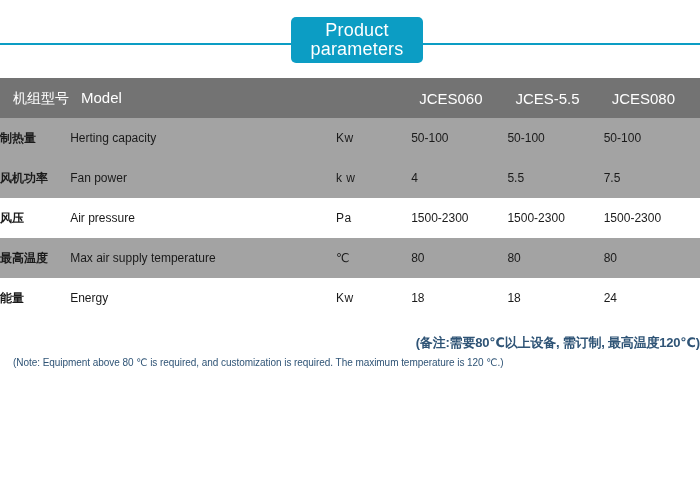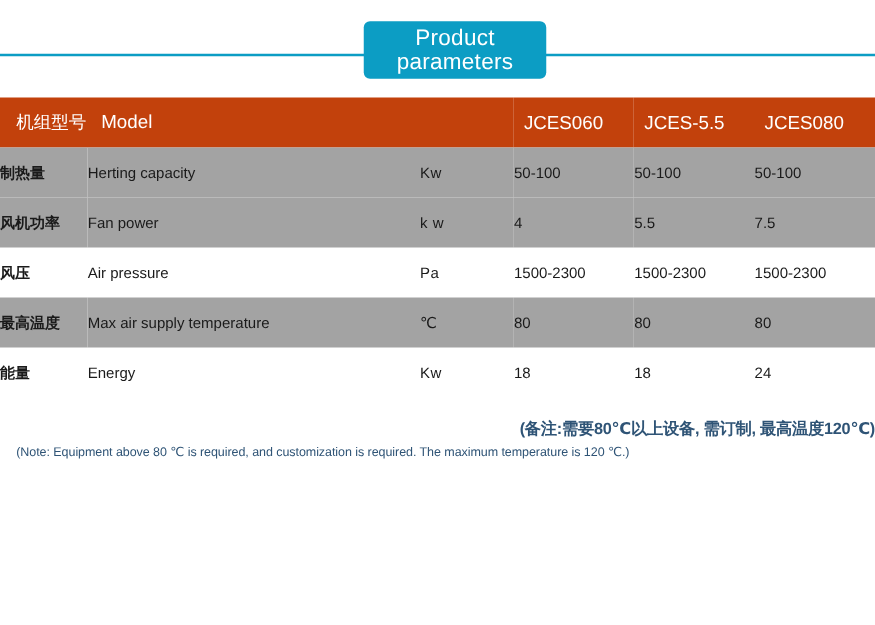--- a/index.html
+++ b/index.html
@@ -25,21 +25,21 @@
     left: 0;
     right: 0;
     top: 43px;
     height: 2px;
     background: #0c9dc4;
   }
   .banner-chip {
     position: absolute;
     left: 291px;
     top: 17px;
-    width: 146px;
+    width: 132px;
     height: 46px;
     background: #0c9dc4;
     border-radius: 5px;
     color: #ffffff;
     display: flex;
     flex-direction: column;
     align-items: center;
     justify-content: center;
     line-height: 1.08;
     font-size: 18px;
@@ -55,21 +55,21 @@
     width: 100%;
     border-collapse: collapse;
     table-layout: fixed;
   }
   .param-table col.c-cn    { width: 70px; }
   .param-table col.c-en    { width: 265px; }
   .param-table col.c-unit  { width: 75px; }
   .param-table col.c-val   { width: 96px; }
 
   .param-table thead th {
-    background: #c2410c;
+    background: #737373;
     color: #ffffff;
     height: 40px;
     font-weight: normal;
     font-size: 15px;
     text-align: left;
     padding: 0;
     vertical-align: middle;
   }
   .th-model {
     padding-left: 13px !important;

